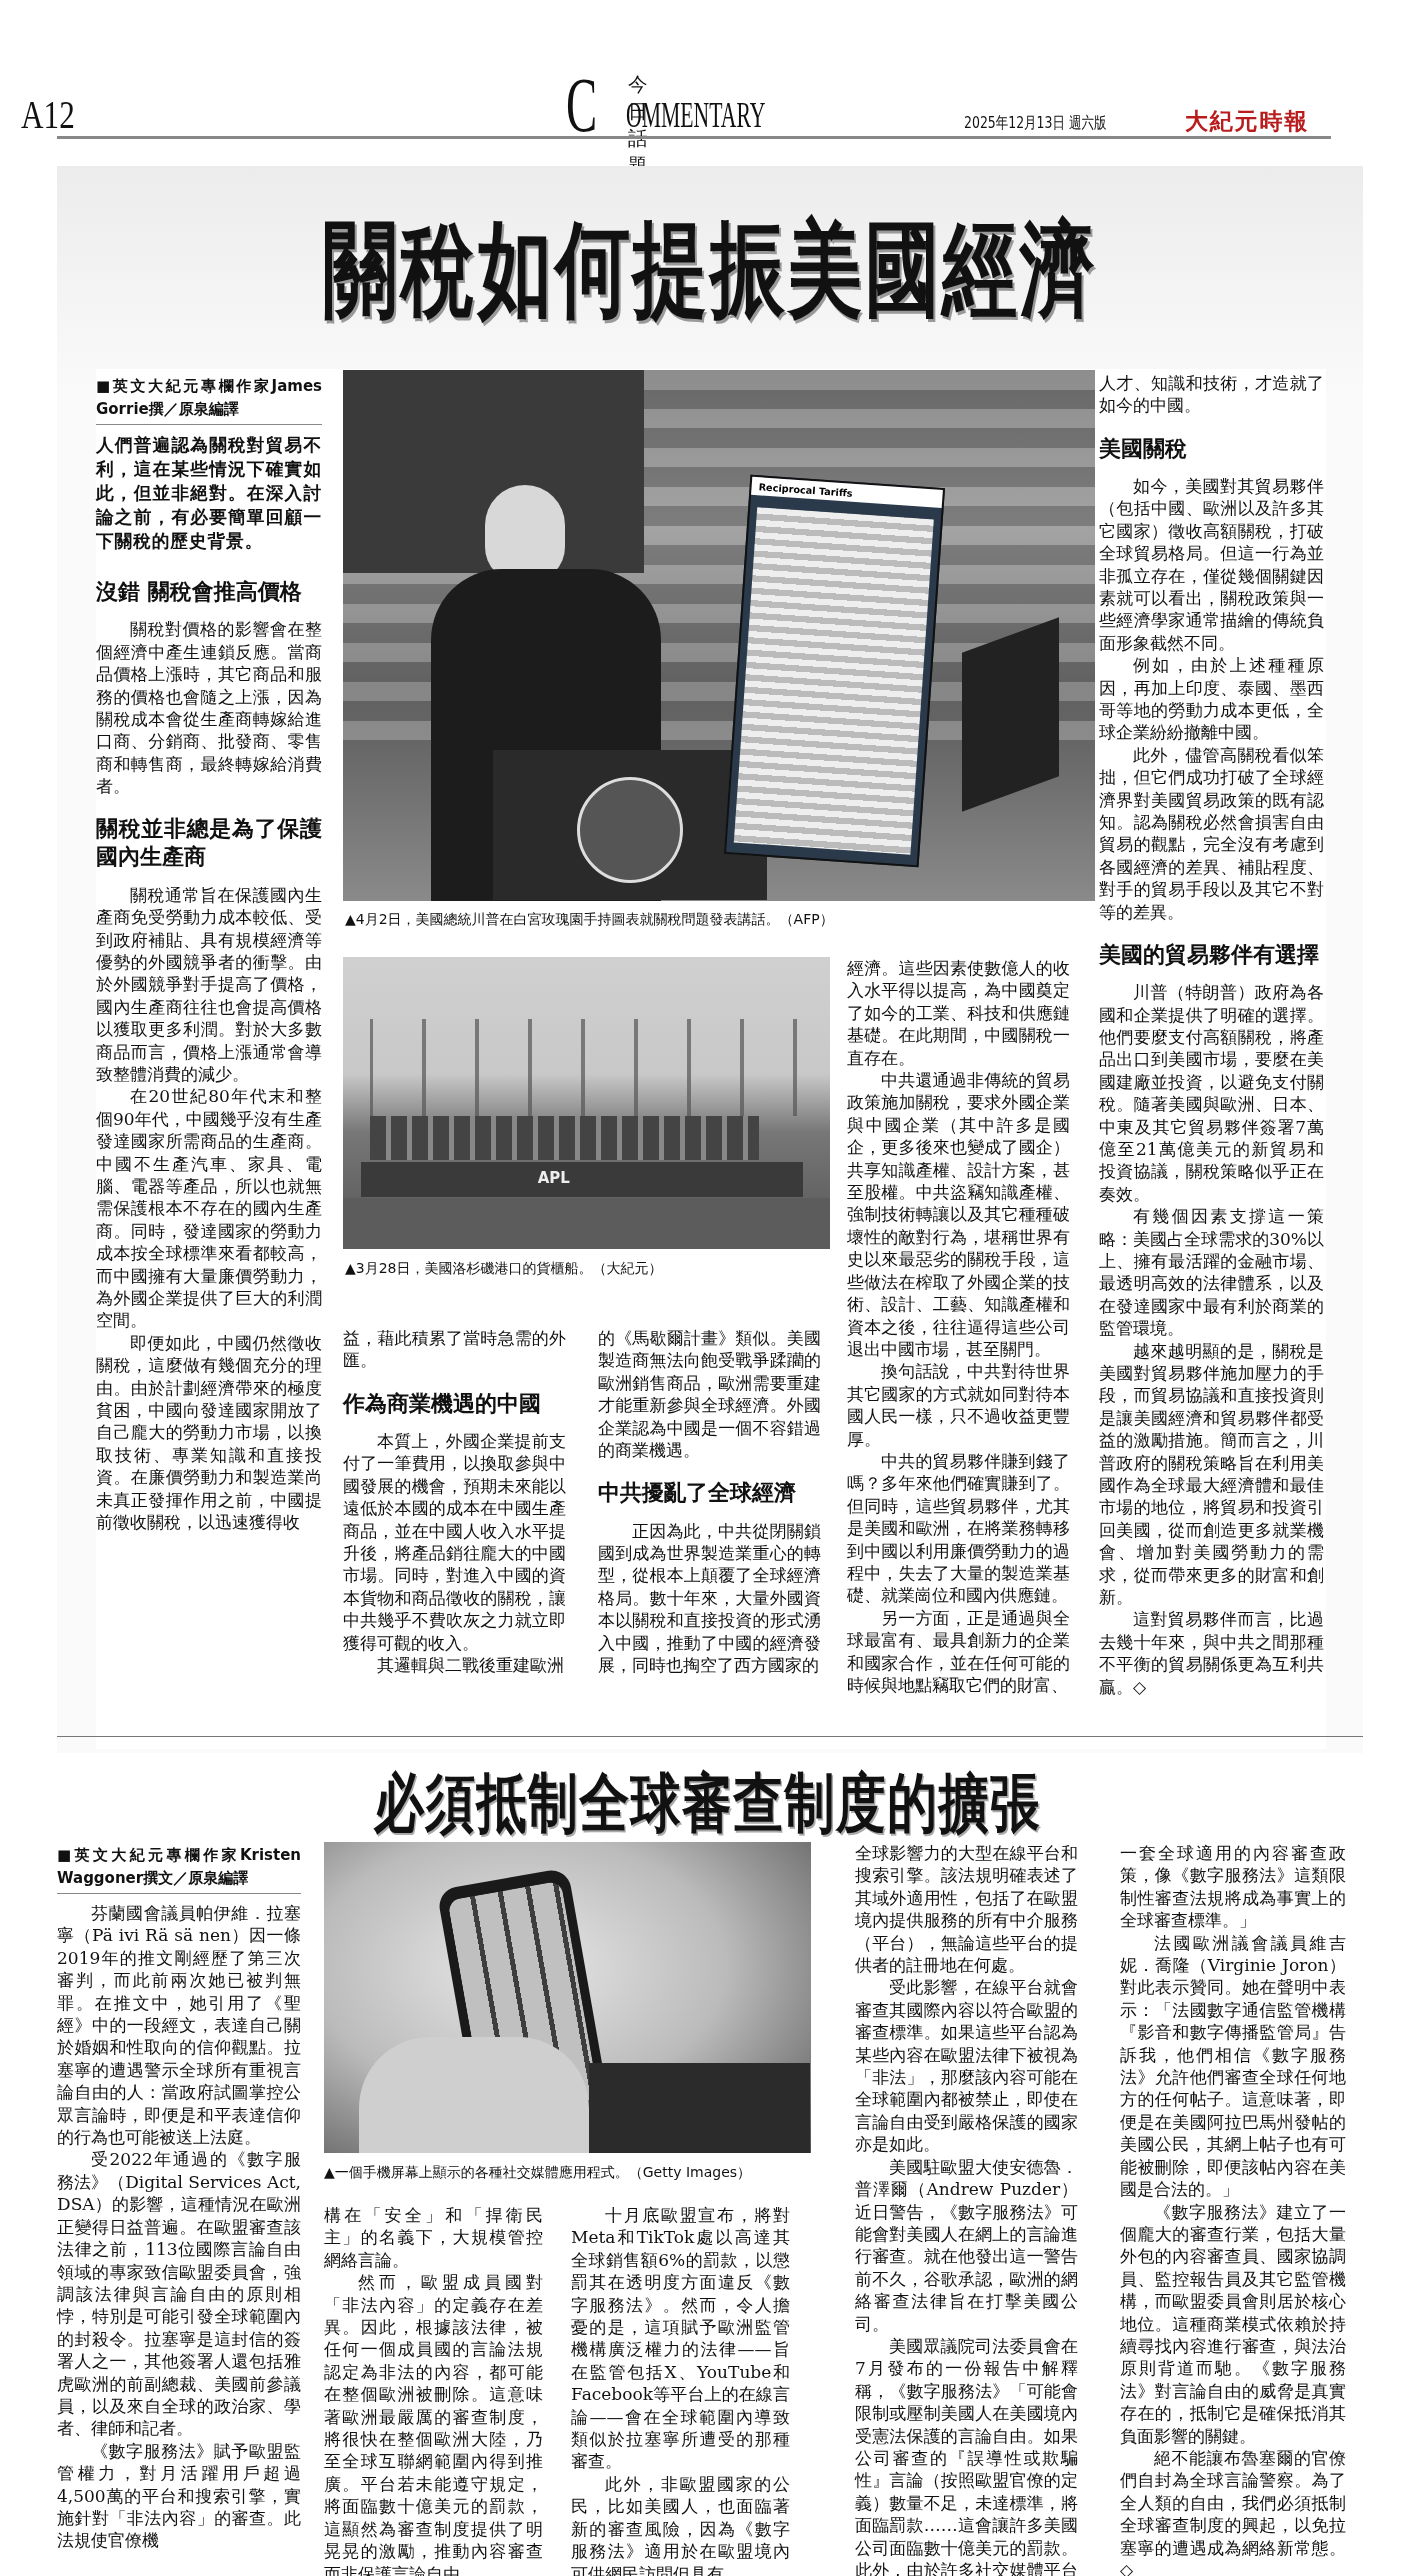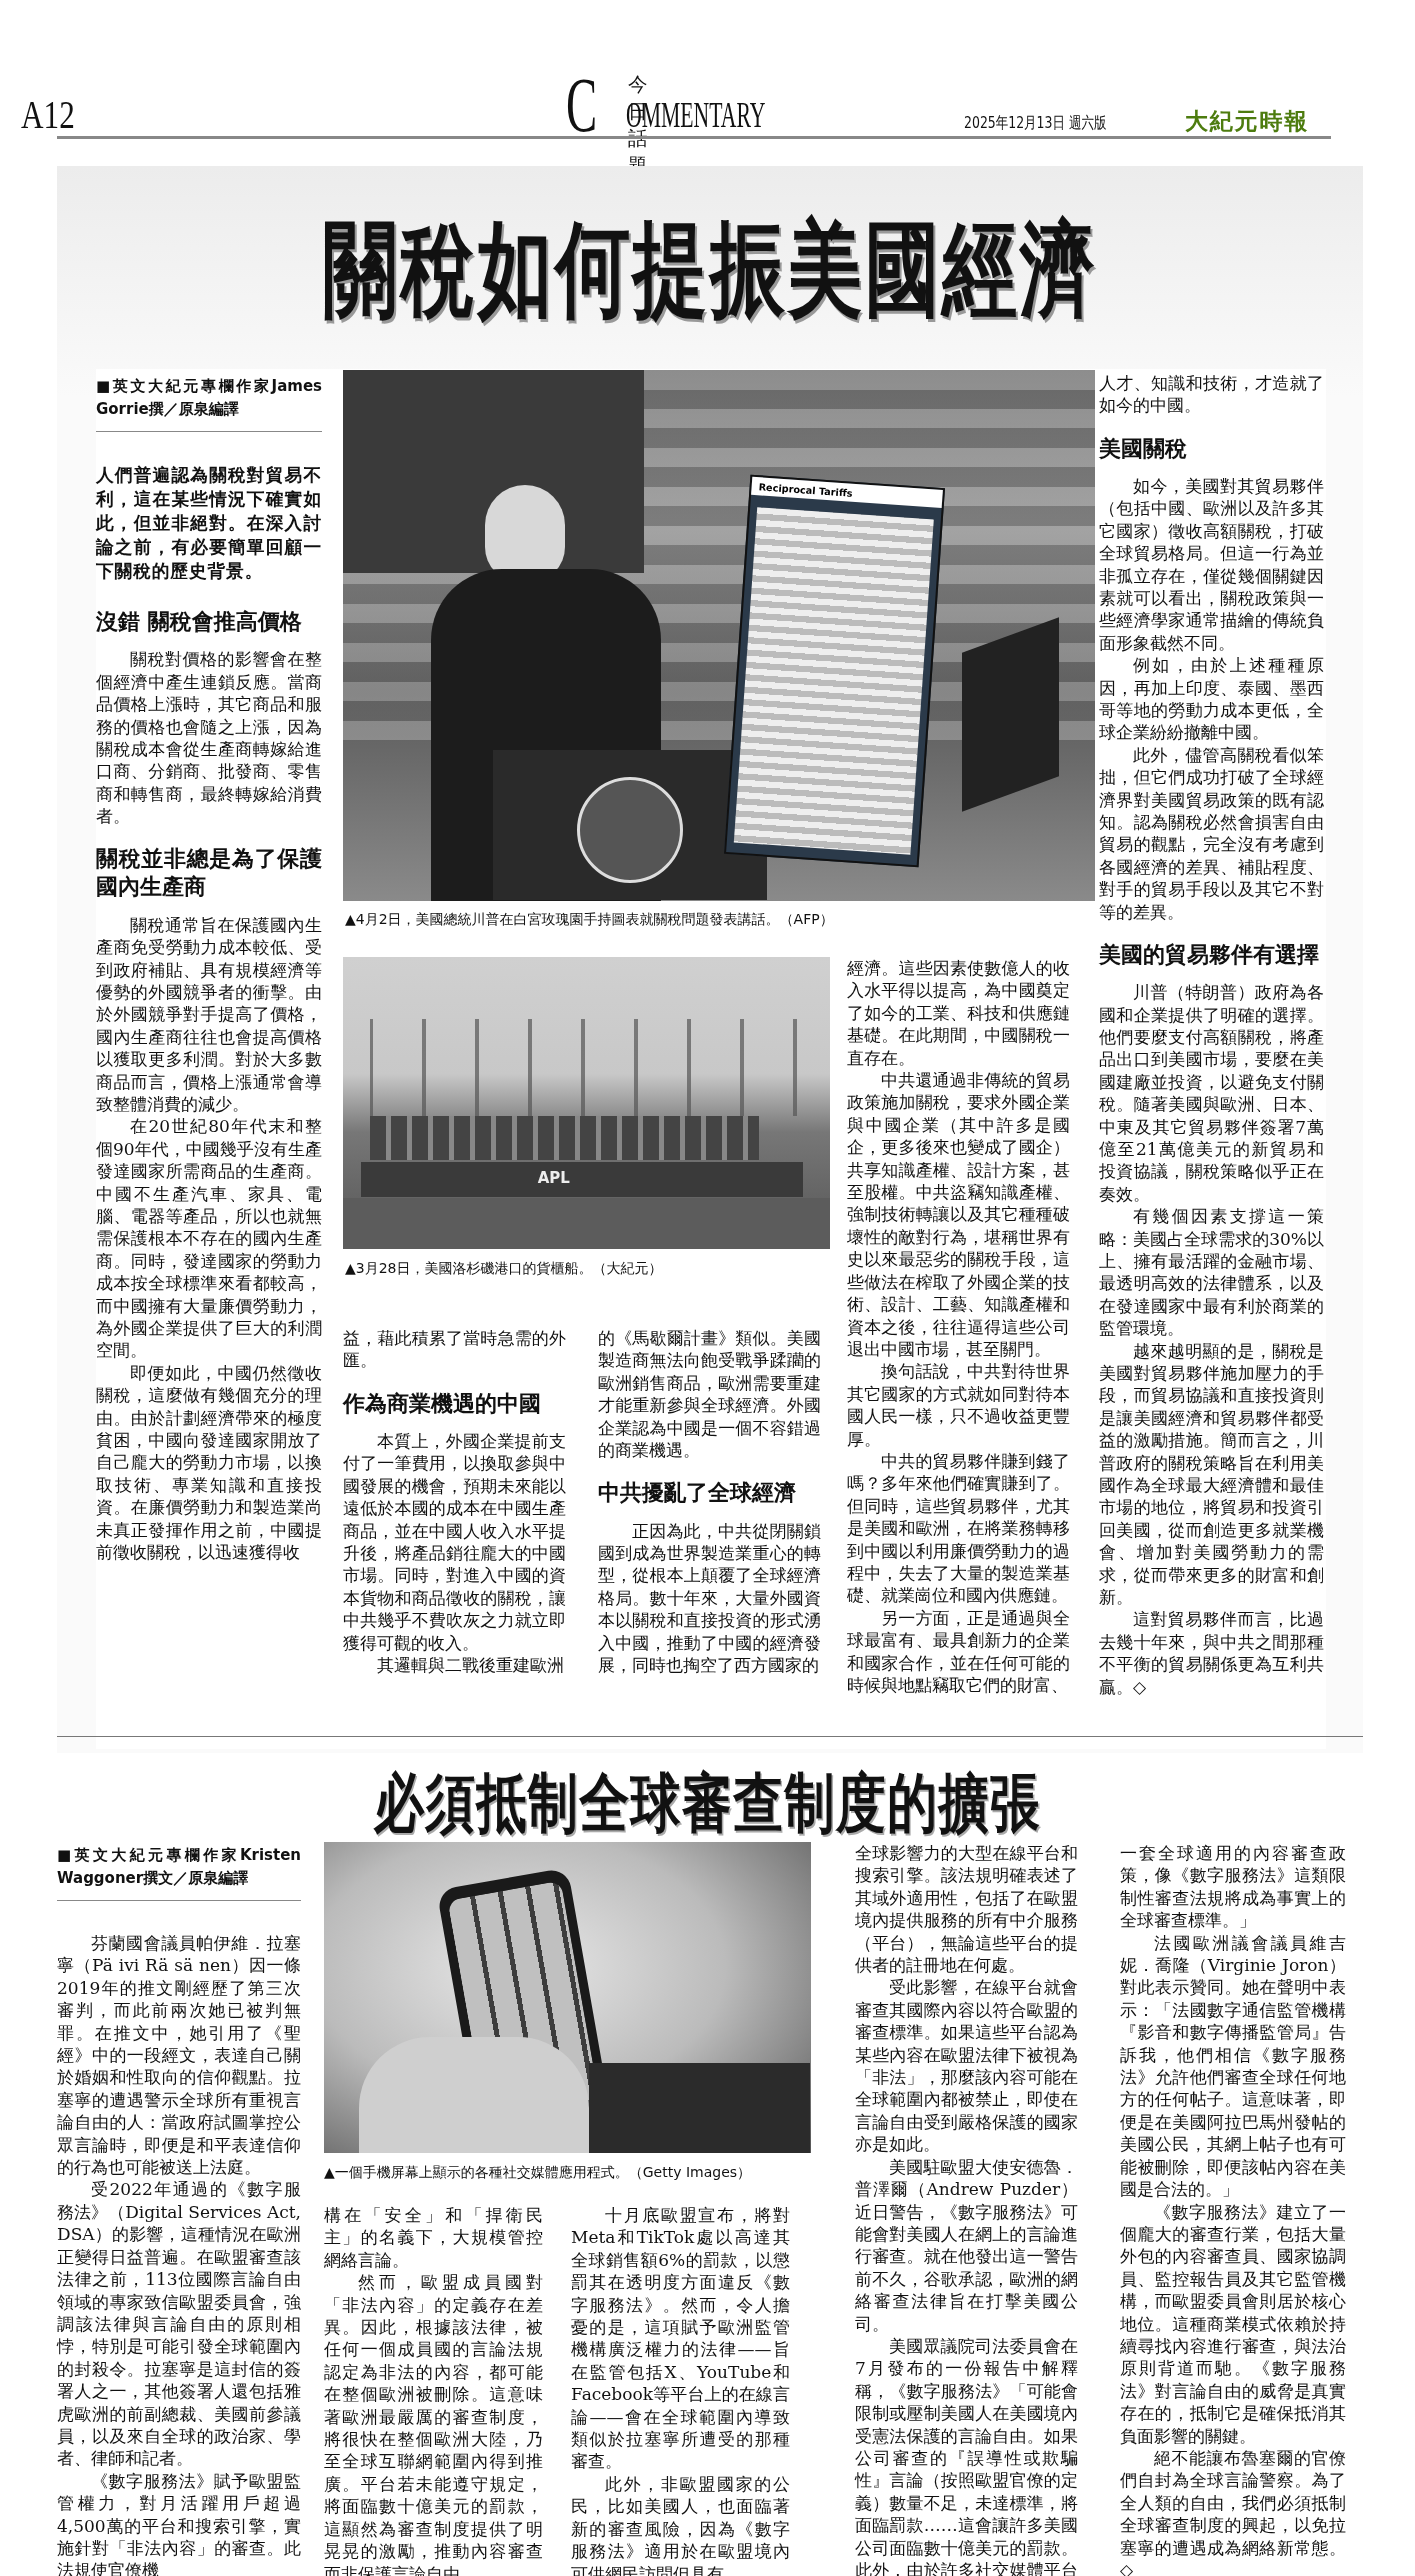--- a/index.html
+++ b/index.html
@@ -7,31 +7,31 @@
   body { position: relative; font-family: "DejaVu Serif", "Liberation Serif", serif; color: #111; }
 
   
   .masthead { position: absolute; left: 0; top: 0; width: 1415px; height: 142px; }
   .page-no { position: absolute; left: 21px; top: 92px; font-family: "Liberation Serif", serif; font-size: 39px; transform: scaleX(0.8); transform-origin: left; }
   .section { position: absolute; left: 566px; top: 71px; height: 62px; }
   .section .big-c { position: absolute; left: 0; top: -5.3px; font-family: "Liberation Serif", serif; font-size: 78px; line-height: 1; transform: scaleX(0.6); transform-origin: left; }
   .section .zh { position: absolute; left: 62px; top: 0; font-family: "DejaVu Sans", sans-serif; font-size: 19.5px; letter-spacing: 0.9px; }
   .section .en { position: absolute; left: 60px; top: 26.5px; font-family: "Liberation Serif", serif; font-size: 35px; line-height: 1; transform: scaleX(0.62); transform-origin: left; white-space: nowrap; }
   .dateline { position: absolute; left: 964px; top: 113px; font-family: "DejaVu Sans", sans-serif; font-size: 16px; transform: scaleX(0.78); transform-origin: left; white-space: nowrap; }
-  .paper-name { position: absolute; left: 1185px; top: 106px; font-family: "DejaVu Sans", sans-serif; font-size: 23px; font-weight: bold; color: #4d7c0f; letter-spacing: 1.8px; }
+  .paper-name { position: absolute; left: 1185px; top: 106px; font-family: "DejaVu Sans", sans-serif; font-size: 23px; font-weight: bold; color: #b91c1c; letter-spacing: 1.8px; }
   .mast-rule { position: absolute; left: 57px; top: 136px; width: 1274px; height: 2.7px; background: #888; }
 
   
   .article1 { position: absolute; left: 57px; top: 166px; width: 1306px; height: 1587px; background: linear-gradient(#ececec, #fafafa 230px); }
   .article1 .inner { position: absolute; left: 39px; top: 203px; width: 1230px; height: 1380px; background: #fff; }
   .head1 { position: absolute; left: 0; top: 35px; width: 1306px; text-align: center; font-family: "DejaVu Sans", sans-serif; font-weight: bold; font-size: 104px; letter-spacing: 3.5px; transform: scaleX(0.72); text-shadow: 2.7px 2.7px 0 #999; }
 
   .col { position: absolute; font-size: 17px; line-height: 22.4px; text-align: justify; }
   .col p { text-indent: 2em; }
-  .byline { font-family: "DejaVu Sans", sans-serif; font-size: 15px; line-height: 23px; font-weight: bold; border-bottom: 0.9px solid #888; padding-bottom: 10px; margin-bottom: 31px; }
+  .byline { font-family: "DejaVu Sans", sans-serif; font-size: 15px; line-height: 23px; font-weight: bold; border-bottom: 0.9px solid #888; padding-bottom: 3px; margin-bottom: 8px; }
   .lead { font-family: "DejaVu Sans", sans-serif; font-weight: bold; font-size: 17.7px; line-height: 24px; margin-bottom: 25px; letter-spacing: 0.9px; }
   .subhead { font-family: "DejaVu Sans", sans-serif; font-weight: bold; font-size: 22px; line-height: 28px; margin: 17.7px 0 12.4px; text-indent: 0 !important; }
 
   .photo { position: absolute; overflow: hidden; background: #777; }
   .caption { position: absolute; font-family: "DejaVu Sans", sans-serif; font-size: 14px; white-space: nowrap; }
 
   .hr { position: absolute; height: 0.9px; background: #777; }
 
   .head2 { position: absolute; left: 0; top: 1760px; width: 1415px; text-align: center; font-family: "DejaVu Sans", sans-serif; font-weight: bold; font-size: 64px; letter-spacing: 1.8px; transform: scaleX(0.78); text-shadow: 1.8px 1.8px 0 #aaa; }
 </style>

